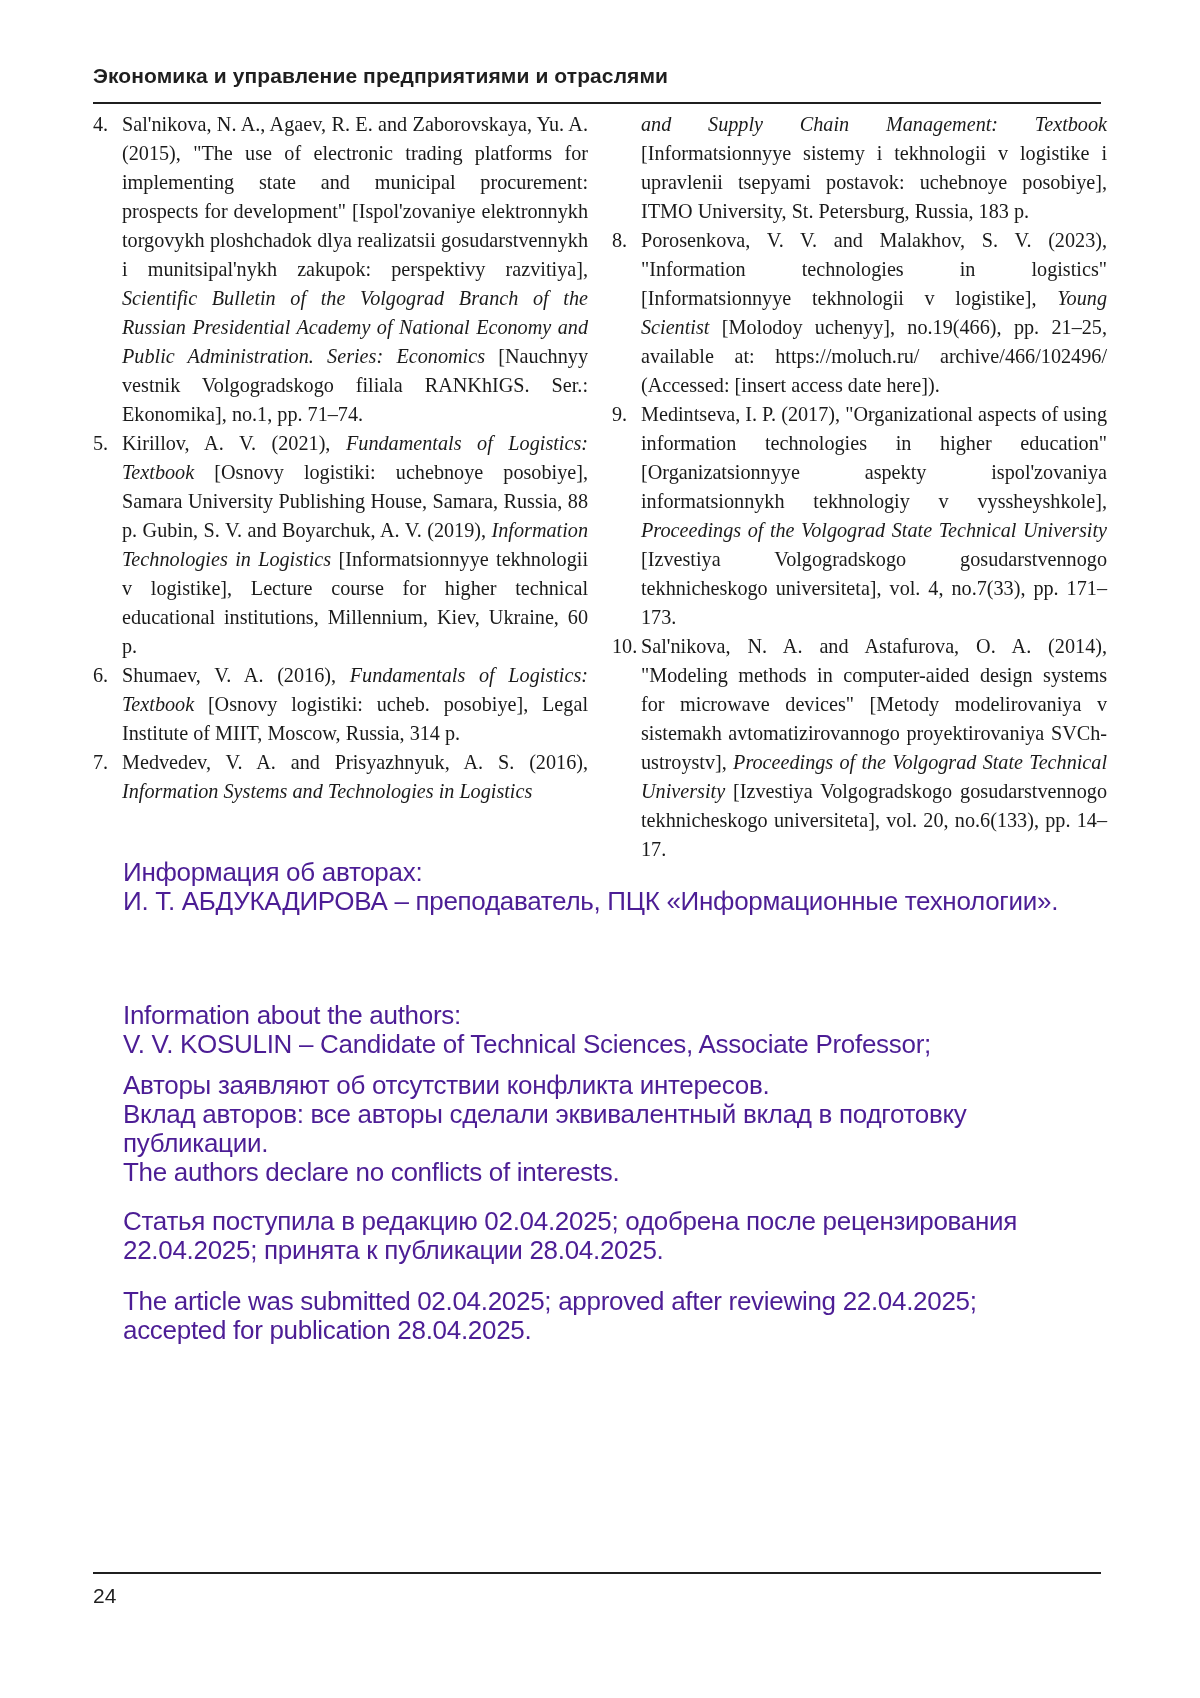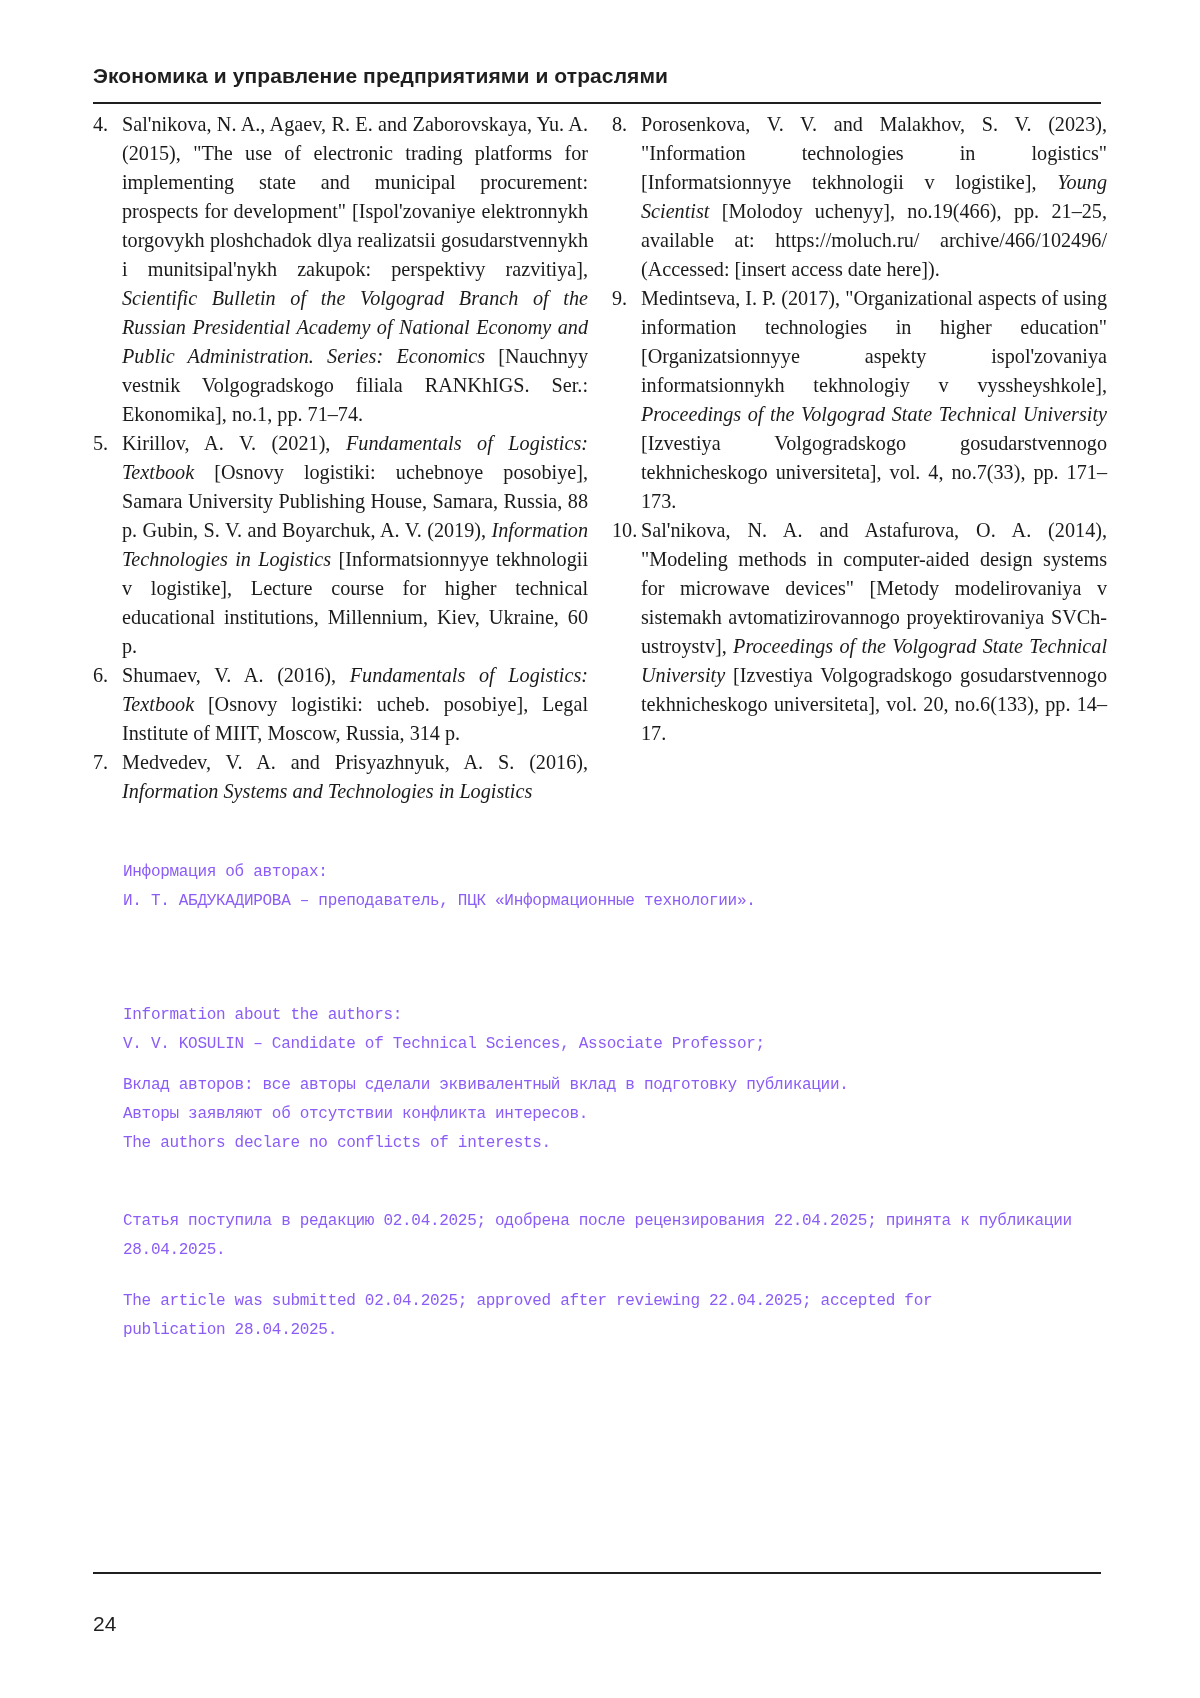--- a/index.html
+++ b/index.html
@@ -23,68 +23,69 @@
   }
   .refs.left { left: 93px; }
   .refs.right { left: 612px; }
 
   .ref { position: relative; padding-left: 29px; text-align: justify; text-align-last: left; }
   .ref .num { position: absolute; left: 0; top: 0; }
   .ref i { font-style: italic; }
 
   .info {
     position: absolute; left: 123px; width: 960px;
-    font-family: Liberation Mono, monospace; font-size: 16px; line-height: 29px;
-    color: #8b5cf6; letter-spacing: -0.3px;
+    font-family: Liberation Sans, sans-serif; font-size: 26px; line-height: 29px;
+    color: #4c1d95; letter-spacing: -0.3px;
   }
   .info p { margin: 0; }
 
   .foot-rule {
     position: absolute; left: 93px; top: 1572px; width: 1008px; height: 0;
     border-top: 2px solid #1f1f1f;
   }
   .foot {
     position: absolute; left: 93px; top: 1584px; width: 1008px;
     font-family: "Liberation Sans", sans-serif; font-size: 21px; color: #1f1f1f;
-    display: flex;  margin-top: 28px;
+    display: flex; 
   }
 </style>
 </head>
 <body>
 
 <div class="page">
 
   <div class="running-head">Экономика и управление предприятиями и отраслями</div>
   <div class="head-rule"></div>
 
   <div class="refs left">
       <div class="ref"><span class="num">4.</span><span><span>Sal'nikova, N. A., Agaev, R. E. and Zaborovskaya, Yu. A. (2015), "The use of electronic trading platforms for implementing state and municipal procurement: prospects for development" [Ispol'zovaniye elektronnykh torgovykh ploshchadok dlya realizatsii gosudarstvennykh i munitsipal'nykh zakupok: perspektivy razvitiya], </span><i>Scientific Bulletin of the Volgograd Branch of the Russian Presidential Academy of National Economy and Public Administration. Series: Economics</i><span> [Nauchnyy vestnik Volgogradskogo filiala RANKhIGS. Ser.: Ekonomika], no.1, pp. 71–74.</span></span></div>
       <div class="ref"><span class="num">5.</span><span><span>Kirillov, A. V. (2021), </span><i>Fundamentals of Logistics: Textbook</i><span> [Osnovy logistiki: uchebnoye posobiye], Samara University Publishing House, Samara, Russia, 88 p. Gubin, S. V. and Boyarchuk, A. V. (2019), </span><i>Information Technologies in Logistics</i><span> [Informatsionnyye tekhnologii v logistike], Lecture course for higher technical educational institutions, Millennium, Kiev, Ukraine, 60 p.</span></span></div>
       <div class="ref"><span class="num">6.</span><span><span>Shumaev, V. A. (2016), </span><i>Fundamentals of Logistics: Textbook</i><span> [Osnovy logistiki: ucheb. posobiye], Legal Institute of MIIT, Moscow, Russia, 314 p.</span></span></div>
       <div class="ref"><span class="num">7.</span><span><span>Medvedev, V. A. and Prisyazhnyuk, A. S. (2016), </span><i>Information Systems and Technologies in Logistics</i></span></div>
     </div>
   <div class="refs right">
+      <div class="ref"><span class="num"></span><span><i>and Supply Chain Management: Textbook</i><span> [Informatsionnyye sistemy i tekhnologii v logistike i upravlenii tsepyami postavok: uchebnoye posobiye], ITMO University, St. Petersburg, Russia, 183 p.</span></span></div>
       <div class="ref"><span class="num">8.</span><span><span>Porosenkova, V. V. and Malakhov, S. V. (2023), "Information technologies in logistics" [Informatsionnyye tekhnologii v logistike], </span><i>Young Scientist</i><span> [Molodoy uchenyy], no.19(466), pp. 21–25, available at: https://moluch.ru/ archive/466/102496/ (Accessed: [insert access date here]).</span></span></div>
       <div class="ref"><span class="num">9.</span><span><span>Medintseva, I. P. (2017), "Organizational aspects of using information technologies in higher education" [Organizatsionnyye aspekty ispol'zovaniya informatsionnykh tekhnologiy v vyssheyshkole], </span><i>Proceedings of the Volgograd State Technical University</i><span> [Izvestiya Volgogradskogo gosudarstvennogo tekhnicheskogo universiteta], vol. 4, no.7(33), pp. 171–173.</span></span></div>
       <div class="ref"><span class="num">10.</span><span><span>Sal'nikova, N. A. and Astafurova, O. A. (2014), "Modeling methods in computer-aided design sys­tems for microwave devices" [Metody modeliro­vaniya v sistemakh avtomatizirovannogo proyek­tirovaniya SVCh-ustroystv], </span><i>Proceedings of the Volgograd State Technical University</i><span> [Izvestiya Volgogradskogo gosudarstvennogo tekhnichesko­go universiteta], vol. 20, no.6(133), pp. 14–17.</span></span></div>
     </div>
 
   <div class="info" style="top:858px;">
     <p>Информация об авторах:</p>
     <p>И. Т. АБДУКАДИРОВА – преподаватель, ПЦК «Информационные технологии».</p>
   </div>
 
   <div class="info" style="top:965px;margin-top:36px;">
     <p>Information about the authors:</p>
     <p>V. V. KOSULIN – Candidate of Technical Sciences, Associate Professor;</p>
   </div>
 
   <div class="info" style="top:1071px;">
+    <p>Авторы заявляют об отсутствии конфликта интересов.</p>
     <p>Вклад авторов: все авторы сделали эквивалентный вклад в подготовку публикации.</p>
-    <p>Авторы заявляют об отсутствии конфликта интересов.</p>
     <p>The authors declare no conflicts of interests.</p>
   </div>
 
   <div class="info" style="top:1207px; width:950px;">
     <p>Статья поступила в редакцию 02.04.2025; одобрена после рецензирования 22.04.2025; принята к публикации 28.04.2025.</p>
   </div>
 
   <div class="info" style="top:1287px; width:890px;">
     <p>The article was submitted 02.04.2025; approved after reviewing 22.04.2025; accepted for publication 28.04.2025.</p>
   </div>

